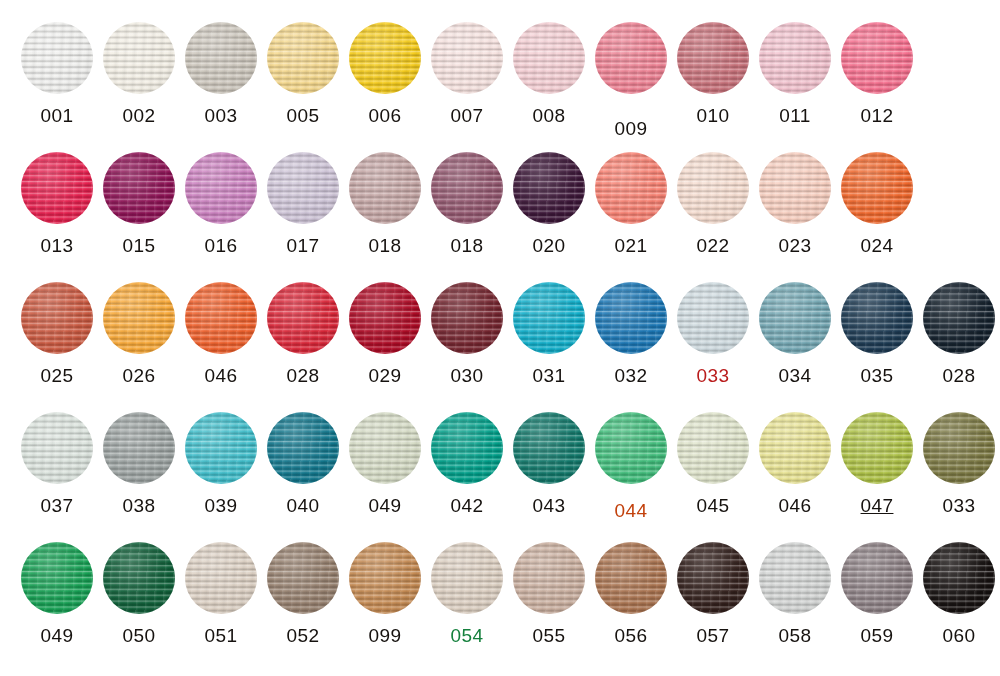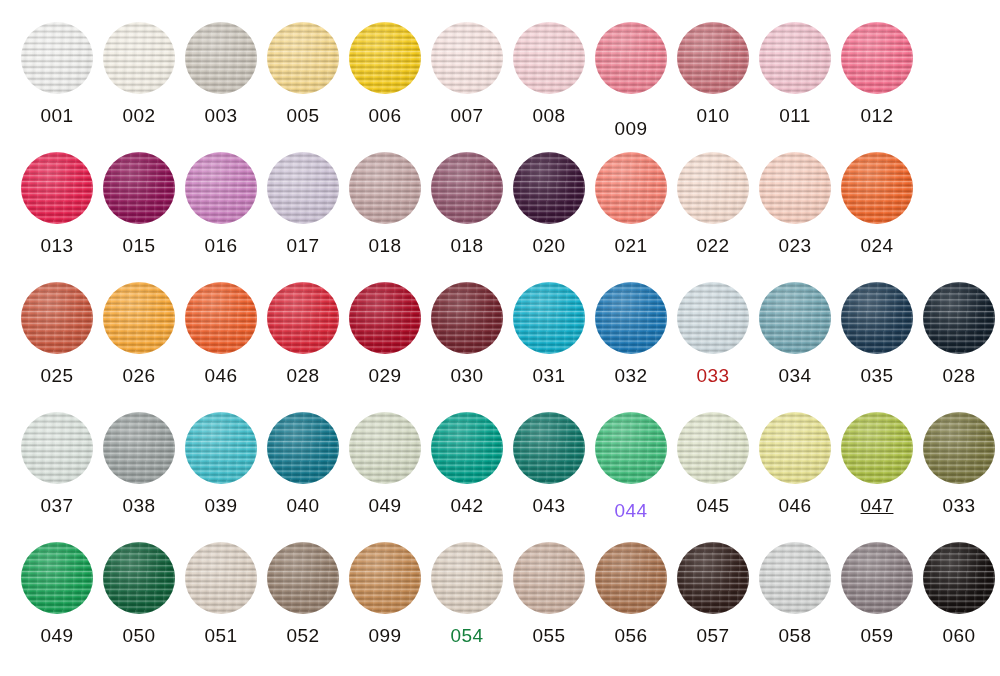--- a/index.html
+++ b/index.html
@@ -368,21 +368,21 @@
       <div class="swatch-cell">
         <div class="swatch-disc-wrap">
           <div class="swatch-disc" style="background-color: rgb(17, 121, 107);"></div>
         </div>
         <div class="swatch-label" style="color: rgb(22, 18, 15);">043</div>
       </div>
       <div class="swatch-cell">
         <div class="swatch-disc-wrap">
           <div class="swatch-disc" style="background-color: rgb(65, 190, 124);"></div>
         </div>
-        <div class="swatch-label" style="color: #8b5cf6; margin-top: 16px;">044</div>
+        <div class="swatch-label" style="color: #c2410c; margin-top: 16px;">044</div>
       </div>
       <div class="swatch-cell">
         <div class="swatch-disc-wrap">
           <div class="swatch-disc" style="background-color: rgb(224, 229, 204);"></div>
         </div>
         <div class="swatch-label" style="color: rgb(22, 18, 15);">045</div>
       </div>
       <div class="swatch-cell">
         <div class="swatch-disc-wrap">
           <div class="swatch-disc" style="background-color: rgb(233, 228, 148);"></div>

